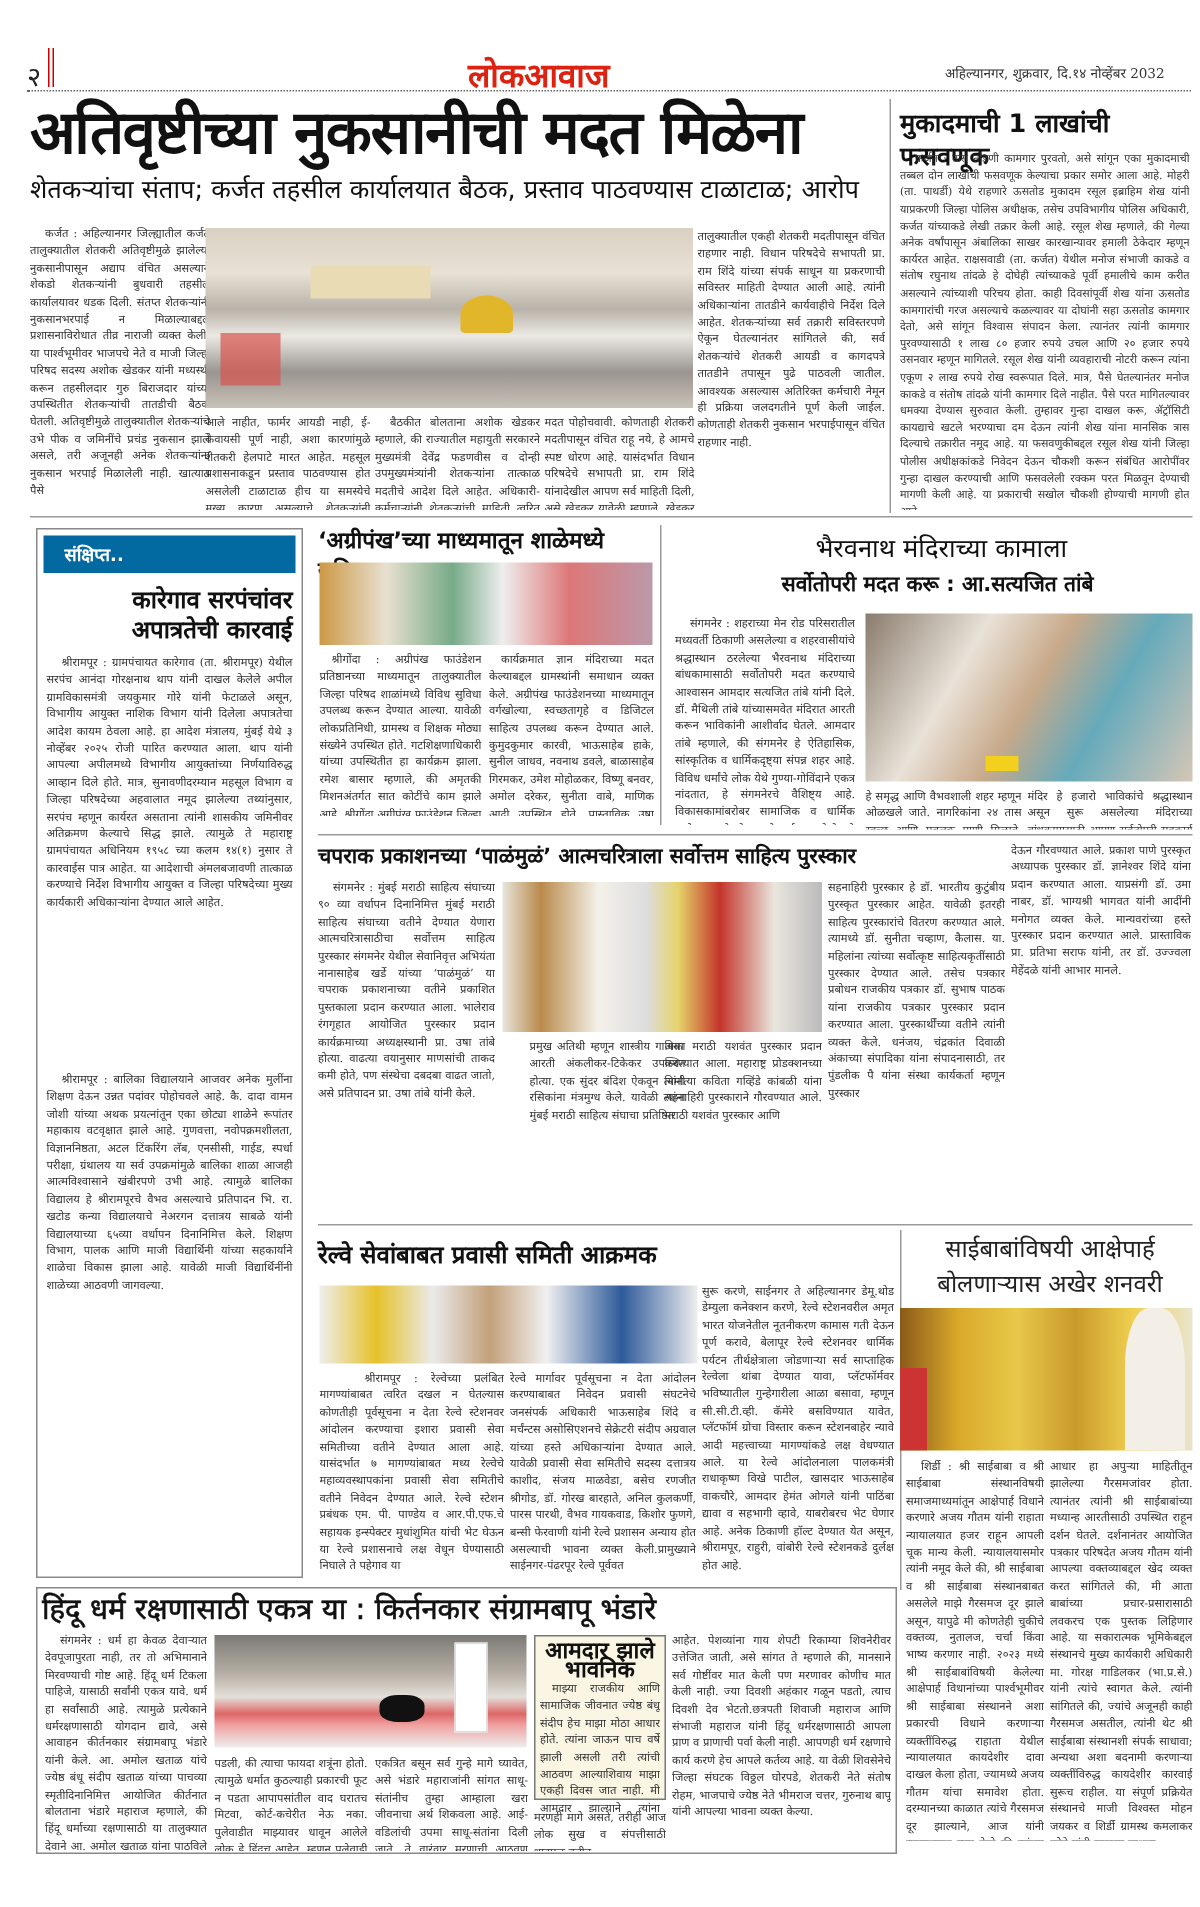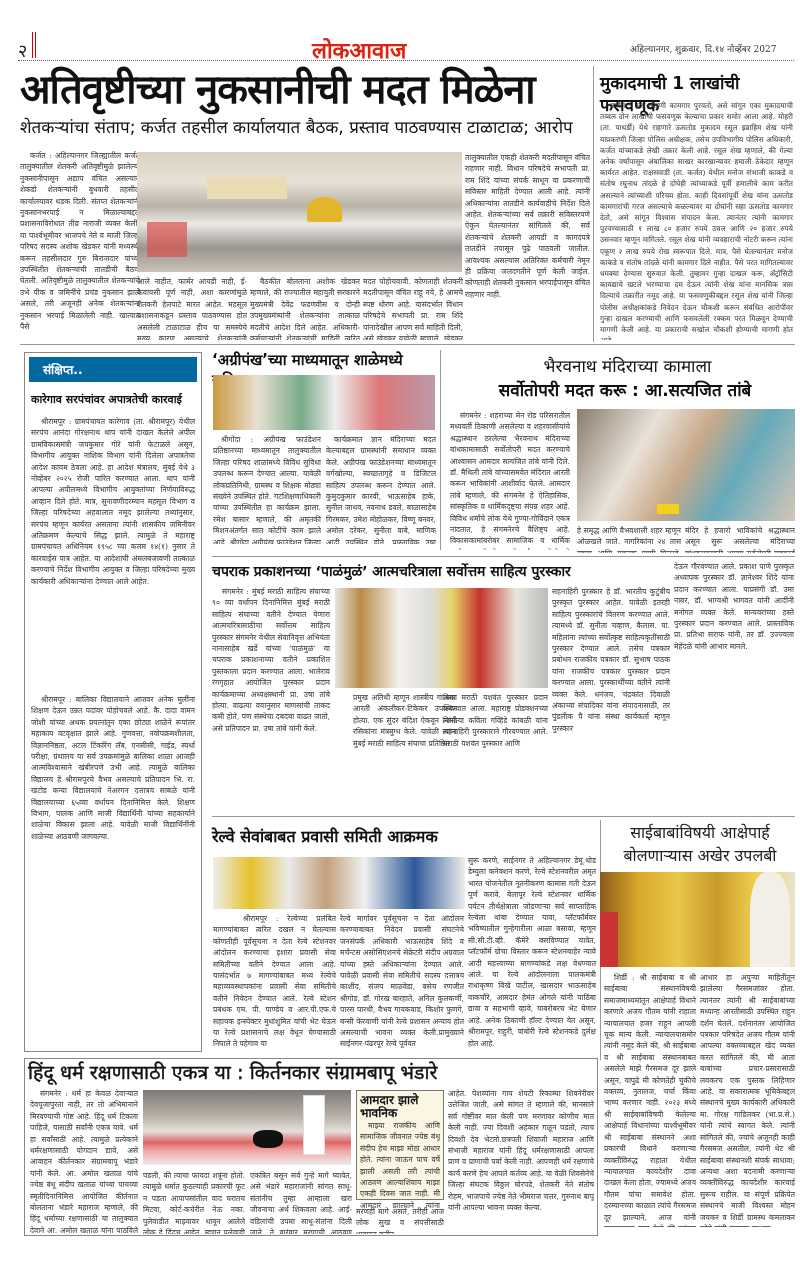--- a/index.html
+++ b/index.html
@@ -22,21 +22,21 @@
 .sankship{background:#0369a1;color:#fff;font-size:12px;font-weight:bold;font-family:"DejaVu Sans",sans-serif;padding:4px 14px}
 .box-yellow{background:#fbf6e4;border:1px solid #777}
 </style>
 </head>
 <body>
 
 <div class="abs masthead">
   <div class="abs pgno">२</div>
   <div class="abs pgbar"></div>
   <div class="abs logo">लोकआवाज</div>
-  <div class="abs dateline">अहिल्यानगर, शुक्रवार, दि.१४ नोव्हेंबर 2027</div>
+  <div class="abs dateline">अहिल्यानगर, शुक्रवार, दि.१४ नोव्हेंबर 2032</div>
 </div>
 <div class="abs dots"></div>
 
 <div class="abs hl-main">अतिवृष्टीच्या नुकसानीची मदत मिळेना</div>
 <div class="abs sub-main">शेतकऱ्यांचा संताप; कर्जत तहसील कार्यालयात बैठक, प्रस्ताव पाठवण्यास टाळाटाळ; आरोप</div>
 <div class="abs col" style="left:20px;top:150px;width:120px;height:190px;text-indent:10px">कर्जत : अहिल्यानगर जिल्ह्यातील कर्जत तालुक्यातील शेतकरी अतिवृष्टीमुळे झालेल्या नुकसानीपासून अद्याप वंचित असल्याने शेकडो शेतकऱ्यांनी बुधवारी तहसील कार्यालयावर धडक दिली. संतप्त शेतकऱ्यांनी नुकसानभरपाई न मिळाल्याबद्दल प्रशासनाविरोधात तीव्र नाराजी व्यक्त केली. या पार्श्वभूमीवर भाजपचे नेते व माजी जिल्हा परिषद सदस्य अशोक खेडकर यांनी मध्यस्थी करून तहसीलदार गुरु बिराजदार यांच्या उपस्थितीत शेतकऱ्यांची तातडीची बैठक घेतली. अतिवृष्टीमुळे तालुक्यातील शेतकऱ्यांचे उभे पीक व जमिनींचे प्रचंड नुकसान झाले असले, तरी अजूनही अनेक शेतकऱ्यांना नुकसान भरपाई मिळालेली नाही. खात्यात पैसे</div>
 <div class="abs photo" style="left:137px;top:152px;width:325px;height:120px;background:linear-gradient(180deg,#d9d0c0 0%,#e8e2d6 25%,#b9b2a8 45%,#ece9e4 60%,#9a9590 80%,#c9c2b8 100%)">
   <div class="abs" style="left:70px;top:25px;width:80px;height:22px;background:#e9dcb5"></div>
   <div class="abs" style="left:170px;top:45px;width:35px;height:25px;background:#e2b62a;border-radius:50% 50% 10% 10%"></div>
   <div class="abs" style="left:10px;top:70px;width:40px;height:35px;background:#d9534f;opacity:.7"></div>
@@ -47,33 +47,33 @@
 <div class="abs col" style="left:465px;top:152px;width:125px;height:188px">तालुक्यातील एकही शेतकरी मदतीपासून वंचित राहणार नाही. विधान परिषदेचे सभापती प्रा. राम शिंदे यांच्या संपर्क साधून या प्रकरणाची सविस्तर माहिती देण्यात आली आहे. त्यांनी अधिकाऱ्यांना तातडीने कार्यवाहीचे निर्देश दिले आहेत. शेतकऱ्यांच्या सर्व तक्रारी सविस्तरपणे ऐकून घेतल्यानंतर सांगितले की, सर्व शेतकऱ्यांचे शेतकरी आयडी व कागदपत्रे तातडीने तपासून पुढे पाठवली जातील. आवश्यक असल्यास अतिरिक्त कर्मचारी नेमून ही प्रक्रिया जलदगतीने पूर्ण केली जाईल. कोणताही शेतकरी नुकसान भरपाईपासून वंचित राहणार नाही.</div>
 <div class="abs vrule" style="left:593px;top:66px;height:276px"></div>
 
 <div class="abs hl" style="left:600px;top:72px;width:195px;font-size:17px;line-height:22px">मुकादमाची 1 लाखांची फसवणूक</div>
 <div class="abs col" style="left:600px;top:100px;width:193px;height:240px;text-indent:10px;font-size:7.3px;line-height:11.2px">कर्जत : ऊस तोडणी कामगार पुरवतो, असे सांगून एका मुकादमाची तब्बल दोन लाखांची फसवणूक केल्याचा प्रकार समोर आला आहे. मोहरी (ता. पाथर्डी) येथे राहणारे ऊसतोड मुकादम रसूल इब्राहिम शेख यांनी याप्रकरणी जिल्हा पोलिस अधीक्षक, तसेच उपविभागीय पोलिस अधिकारी, कर्जत यांच्याकडे लेखी तक्रार केली आहे. रसूल शेख म्हणाले, की गेल्या अनेक वर्षांपासून अंबालिका साखर कारखान्यावर हमाली ठेकेदार म्हणून कार्यरत आहेत. राक्षसवाडी (ता. कर्जत) येथील मनोज संभाजी काकडे व संतोष रघुनाथ तांदळे हे दोघेही त्यांच्याकडे पूर्वी हमालीचे काम करीत असल्याने त्यांच्याशी परिचय होता. काही दिवसांपूर्वी शेख यांना ऊसतोड कामगारांची गरज असल्याचे कळल्यावर या दोघांनी सहा ऊसतोड कामगार देतो, असे सांगून विश्वास संपादन केला. त्यानंतर त्यांनी कामगार पुरवण्यासाठी १ लाख ८० हजार रुपये उचल आणि २० हजार रुपये उसनवार म्हणून मागितले. रसूल शेख यांनी व्यवहाराची नोटरी करून त्यांना एकूण २ लाख रुपये रोख स्वरूपात दिले. मात्र, पैसे घेतल्यानंतर मनोज काकडे व संतोष तांदळे यांनी कामगार दिले नाहीत. पैसे परत मागितल्यावर धमक्या देण्यास सुरुवात केली. तुम्हावर गुन्हा दाखल करू, ॲट्रॉसिटी कायद्याचे खटले भरण्याचा दम देऊन त्यांनी शेख यांना मानसिक त्रास दिल्याचे तक्रारीत नमूद आहे. या फसवणुकीबद्दल रसूल शेख यांनी जिल्हा पोलीस अधीक्षकांकडे निवेदन देऊन चौकशी करून संबंधित आरोपींवर गुन्हा दाखल करण्याची आणि फसवलेली रक्कम परत मिळवून देण्याची मागणी केली आहे. या प्रकाराची सखोल चौकशी होण्याची मागणी होत आहे.</div>
 
 <div class="abs hrule" style="left:20px;top:344px;width:775px"></div>
 
 <div class="abs sidebox" style="left:24px;top:352px;width:178px;height:700px">
   <div class="sankship" style="margin:4px;">संक्षिप्त..</div>
-  <div class="hl" style="text-align:left;font-size:11px;line-height:20px;padding:4px 6px">कारेगाव सरपंचांवर अपात्रतेची कारवाई</div>
+  <div class="hl" style="text-align:right;font-size:16px;line-height:20px;padding:4px 6px">कारेगाव सरपंचांवर अपात्रतेची कारवाई</div>
   <div class="col" style="padding:2px 6px;height:278px;text-indent:10px">श्रीरामपूर : ग्रामपंचायत कारेगाव (ता. श्रीरामपूर) येथील सरपंच आनंदा गोरक्षनाथ थाप यांनी दाखल केलेले अपील ग्रामविकासमंत्री जयकुमार गोरे यांनी फेटाळले असून, विभागीय आयुक्त नाशिक विभाग यांनी दिलेला अपात्रतेचा आदेश कायम ठेवला आहे. हा आदेश मंत्रालय, मुंबई येथे ३ नोव्हेंबर २०२५ रोजी पारित करण्यात आला. थाप यांनी आपल्या अपीलमध्ये विभागीय आयुक्तांच्या निर्णयाविरुद्ध आव्हान दिले होते. मात्र, सुनावणीदरम्यान महसूल विभाग व जिल्हा परिषदेच्या अहवालात नमूद झालेल्या तथ्यांनुसार, सरपंच म्हणून कार्यरत असताना त्यांनी शासकीय जमिनीवर अतिक्रमण केल्याचे सिद्ध झाले. त्यामुळे ते महाराष्ट्र ग्रामपंचायत अधिनियम १९५८ च्या कलम १४(१) नुसार ते कारवाईस पात्र आहेत. या आदेशाची अंमलबजावणी तात्काळ करण्याचे निर्देश विभागीय आयुक्त व जिल्हा परिषदेच्या मुख्य कार्यकारी अधिकाऱ्यांना देण्यात आले आहेत.</div>
   <div class="col" style="padding:2px 6px;height:280px;text-indent:10px">श्रीरामपूर : बालिका विद्यालयाने आजवर अनेक मुलींना शिक्षण देऊन उन्नत पदांवर पोहोचवले आहे. कै. दादा वामन जोशी यांच्या अथक प्रयत्नांतून एका छोट्या शाळेने रूपांतर महाकाय वटवृक्षात झाले आहे. गुणवत्ता, नवोपक्रमशीलता, विज्ञाननिष्ठता, अटल टिंकरिंग लॅब, एनसीसी, गाईड, स्पर्धा परीक्षा, ग्रंथालय या सर्व उपक्रमांमुळे बालिका शाळा आजही आत्मविश्वासाने खंबीरपणे उभी आहे. त्यामुळे बालिका विद्यालय हे श्रीरामपूरचे वैभव असल्याचे प्रतिपादन भि. रा. खटोड कन्या विद्यालयाचे नेअरगन दत्तात्रय साबळे यांनी विद्यालयाच्या ६५व्या वर्धापन दिनानिमित्त केले. शिक्षण विभाग, पालक आणि माजी विद्यार्थिनी यांच्या सहकार्याने शाळेचा विकास झाला आहे. यावेळी माजी विद्यार्थिनींनी शाळेच्या आठवणी जागवल्या.</div>
 </div>
 
 <div class="abs hl" style="left:212px;top:350px;width:230px;font-size:15px;line-height:20px">‘अग्रीपंख’च्या माध्यमातून शाळेमध्ये सुविधा</div>
 <div class="abs photo" style="left:213px;top:375px;width:222px;height:55px;background:linear-gradient(90deg,#c94 0%,#e8e0d0 20%,#7a8 40%,#eee 55%,#d77 75%,#b9a 100%)"></div>
 <div class="abs col" style="left:213px;top:434px;width:108px;height:110px;text-indent:8px">श्रीगोंदा : अग्रीपंख फाउंडेशन प्रतिष्ठानच्या माध्यमातून तालुक्यातील जिल्हा परिषद शाळांमध्ये विविध सुविधा उपलब्ध करून देण्यात आल्या. यावेळी लोकप्रतिनिधी, ग्रामस्थ व शिक्षक मोठ्या संख्येने उपस्थित होते. गटशिक्षणाधिकारी यांच्या उपस्थितीत हा कार्यक्रम झाला. रमेश बासार म्हणाले, की अमृतकी मिशनअंतर्गत सात कोटींचे काम झाले आहे. श्रीगोंदा अग्रीपंख फाउंडेशन जिल्हा परिषद शाळांसाठी चांगले काम हाती घेतले आहे. संजयकुमार माने म्हणाले, की मंदिरांना मदत</div>
 <div class="abs col" style="left:326px;top:434px;width:110px;height:110px;text-indent:8px">कार्यक्रमात ज्ञान मंदिराच्या मदत केल्याबद्दल ग्रामस्थांनी समाधान व्यक्त केले. अग्रीपंख फाउंडेशनच्या माध्यमातून वर्गखोल्या, स्वच्छतागृहे व डिजिटल साहित्य उपलब्ध करून देण्यात आले. कुमुदकुमार कारवी, भाऊसाहेब हाके, सुनील जाधव, नवनाथ डवले, बाळासाहेब गिरमकर, उमेश मोहोळकर, विष्णू बनवर, अमोल दरेकर, सुनीता वाबे, माणिक आदी उपस्थित होते. प्रास्ताविक उषा भोसले यांनी, सूत्रसंचालन रवी पंडीत यांनी, तर गोपीचंद दरेकर यांनी आभार मानले.</div>
 <div class="abs vrule" style="left:440px;top:350px;height:200px"></div>
 
 <div class="abs hl" style="left:460px;top:355px;width:335px;font-size:17px;line-height:22px;text-align:center;font-weight:normal">भैरवनाथ मंदिराच्या कामाला</div>
-<div class="abs hl" style="left:455px;top:378px;width:340px;font-size:17px;line-height:24px;text-align:center">सर्वोतोपरी मदत करू : आ.सत्यजित तांबे</div>
+<div class="abs hl" style="left:455px;top:378px;width:340px;font-size:14px;line-height:24px;text-align:center">सर्वोतोपरी मदत करू : आ.सत्यजित तांबे</div>
 <div class="abs col" style="left:450px;top:410px;width:120px;height:140px;text-indent:10px">संगमनेर : शहराच्या मेन रोड परिसरातील मध्यवर्ती ठिकाणी असलेल्या व शहरवासीयांचे श्रद्धास्थान ठरलेल्या भैरवनाथ मंदिराच्या बांधकामासाठी सर्वोतोपरी मदत करण्याचे आश्वासन आमदार सत्यजित तांबे यांनी दिले. डॉ. मैथिली तांबे यांच्यासमवेत मंदिरात आरती करून भाविकांनी आशीर्वाद घेतले. आमदार तांबे म्हणाले, की संगमनेर हे ऐतिहासिक, सांस्कृतिक व धार्मिकदृष्ट्या संपन्न शहर आहे. विविध धर्मांचे लोक येथे गुण्या-गोविंदाने एकत्र नांदतात, हे संगमनेरचे वैशिष्ट्य आहे. विकासकामांबरोबर सामाजिक व धार्मिक एकोपा जपणे, हे आपले कर्तव्य आहे.ते पुढे म्हणाले, की शहरात शैक्षणिक संस्था, मेडिकल हब, भरलेली बाजारपेठ व सुव्यवस्थित शहरीकरण, यामुळे संगमनेर</div>
 <div class="abs photo" style="left:577px;top:409px;width:218px;height:112px;background:linear-gradient(120deg,#8a7c6e 0%,#e9e2d8 30%,#c8a98a 50%,#6ab 70%,#d5c6b6 100%)">
   <div class="abs" style="left:80px;top:95px;width:22px;height:10px;background:#f2d01e"></div>
 </div>
 <div class="abs col" style="left:577px;top:525px;width:104px;height:28px">हे समृद्ध आणि वैभवशाली शहर म्हणून ओळखले जाते. नागरिकांना २४ तास स्वच्छ आणि मुबलक पाणी मिळावे, यासाठी प्रयत्न सुरू आहेत. माजी मंत्री बाळासाहेब थोरात यांच्या मार्गदर्शनाखाली शहरात नवनवीन विकास योजना सातत्याने राबवल्या जातील.आमदार तांबे यांनी सांगितले की, भैरवनाथ</div>
 <div class="abs col" style="left:685px;top:525px;width:110px;height:28px">मंदिर हे हजारो भाविकांचे श्रद्धास्थान असून सुरू असलेल्या मंदिराच्या बांधकामासाठी आपण सर्वतोपरी सहकार्य करू. तसेच नागरिकांनीही या धार्मिक कार्यात आपले योगदान द्यावे असे आवाहन त्यांनी यावेळी केले. कार्यक्रमाप्रसंगी मेनरोड परिसरातील नागरिक, महिला व युवक मोठ्या संख्येने उपस्थित होते.</div>
 
 <div class="abs hrule" style="left:212px;top:556px;width:583px"></div>
 
 <div class="abs hl" style="left:212px;top:560px;width:585px;font-size:14px;line-height:22px">चपराक प्रकाशनच्या ‘पाळंमुळं’ आत्मचरित्राला सर्वोत्तम साहित्य पुरस्कार</div>
@@ -87,35 +87,35 @@
 <div class="abs hrule" style="left:212px;top:816px;width:583px"></div>
 
 <div class="abs hl" style="left:212px;top:822px;width:385px;font-size:16px;line-height:30px">रेल्वे सेवांबाबत प्रवासी समिती आक्रमक</div>
 <div class="abs photo" style="left:213px;top:857px;width:252px;height:52px;background:linear-gradient(90deg,#eee 0%,#e6c12a 15%,#eaeaea 30%,#c3a07a 45%,#f0f0f0 60%,#2e5a9a 80%,#eee 100%)"></div>
 <div class="abs col" style="left:213px;top:913px;width:123px;height:145px;text-indent:30px">श्रीरामपूर : रेल्वेच्या प्रलंबित मागण्यांबाबत त्वरित दखल न घेतल्यास कोणतीही पूर्वसूचना न देता रेल्वे स्टेशनवर आंदोलन करण्याचा इशारा प्रवासी सेवा समितीच्या वतीने देण्यात आला आहे. यासंदर्भात ७ मागण्यांबाबत मध्य रेल्वेचे महाव्यवस्थापकांना प्रवासी सेवा समितीचे वतीने निवेदन देण्यात आले. रेल्वे स्टेशन प्रबंधक एम. पी. पाण्डेय व आर.पी.एफ.चे सहायक इन्स्पेक्टर मुधांशुमित यांची भेट घेऊन या रेल्वे प्रशासनाचे लक्ष वेधून घेण्यासाठी निघाले ते पहेगाव या</div>
 <div class="abs col" style="left:340px;top:913px;width:124px;height:145px">रेल्वे मार्गावर पूर्वसूचना न देता आंदोलन करण्याबाबत निवेदन प्रवासी संघटनेचे जनसंपर्क अधिकारी भाऊसाहेब शिंदे व मर्चंन्टस असोसिएशनचे सेक्रेटरी संदीप अग्रवाल यांच्या हस्ते अधिकाऱ्यांना देण्यात आले. यावेळी प्रवासी सेवा समितीचे सदस्य दत्तात्रय काशीद, संजय माळवेडा, बसेच रणजीत श्रीगोड, डॉ. गोरख बारहाते, अनिल कुलकर्णी, पारस पारथी, वैभव गायकवाड, किशोर फुणगे, बन्सी फेरवाणी यांनी रेल्वे प्रशासन अन्याय होत असल्याची भावना व्यक्त केली.प्रामुख्याने साईनगर-पंढरपूर रेल्वे पूर्ववत</div>
 <div class="abs col" style="left:468px;top:855px;width:128px;height:203px">सुरू करणे, साईनगर ते अहिल्यानगर डेमू.थोड डेम्युला कनेक्शन करणे, रेल्वे स्टेशनवरील अमृत भारत योजनेतील नूतनीकरण कामास गती देऊन पूर्ण करावे, बेलापूर रेल्वे स्टेशनवर धार्मिक पर्यटन तीर्थक्षेत्राला जोडणाऱ्या सर्व साप्ताहिक रेल्वेला थांबा देण्यात यावा, प्लॅटफॉर्मवर भविष्यातील गुन्हेगारीला आळा बसावा, म्हणून सी.सी.टी.व्ही. कॅमेरे बसविण्यात यावेत, प्लॅटफॉर्म ग्रोचा विस्तार करून स्टेशनबाहेर न्यावे आदी महत्त्वाच्या मागण्यांकडे लक्ष वेधण्यात आले. या रेल्वे आंदोलनाला पालकमंत्री राधाकृष्ण विखे पाटील, खासदार भाऊसाहेब वाकचौरे, आमदार हेमंत ओगले यांनी पाठिंबा द्यावा व सहभागी व्हावे, याबरोबरच भेट घेणार आहे. अनेक ठिकाणी हॉल्ट देण्यात येत असून, श्रीरामपूर, राहुरी, वांबोरी रेल्वे स्टेशनकडे दुर्लक्ष होत आहे.</div>
 <div class="abs vrule" style="left:600px;top:820px;height:240px"></div>
 
 <div class="abs" style="left:605px;top:822px;width:190px;font-size:16px;line-height:22px;text-align:center;font-family:'DejaVu Sans',sans-serif">साईबाबांविषयी आक्षेपार्ह</div>
-<div class="abs" style="left:605px;top:845px;width:190px;font-size:16px;line-height:22px;text-align:center;font-family:'DejaVu Sans',sans-serif">बोलणाऱ्यास अखेर उपलबी</div>
+<div class="abs" style="left:605px;top:845px;width:190px;font-size:16px;line-height:22px;text-align:center;font-family:'DejaVu Sans',sans-serif">बोलणाऱ्यास अखेर शनवरी</div>
 <div class="abs photo" style="left:600px;top:872px;width:195px;height:95px;background:linear-gradient(90deg,#8a5a1a 0%,#d9a92a 20%,#e8c84a 40%,#c99a2a 60%,#f0d050 80%,#e9e4d0 100%)">
   <div class="abs" style="left:150px;top:0;width:40px;height:95px;background:#f3eee6;border-radius:40% 40% 0 0"></div>
   <div class="abs" style="left:0;top:40px;width:18px;height:55px;background:#c33"></div>
 </div>
 <div class="abs col" style="left:604px;top:972px;width:92px;height:255px;text-indent:10px">शिर्डी : श्री साईबाबा व श्री साईबाबा संस्थानविषयी समाजमाध्यमांतून आक्षेपार्ह विधाने करणारे अजय गौतम यांनी राहाता न्यायालयात हजर राहून आपली चूक मान्य केली. न्यायालयासमोर त्यांनी नमूद केले की, श्री साईबाबा व श्री साईबाबा संस्थानबाबत असलेले माझे गैरसमज दूर झाले असून, यापुढे मी कोणतेही चुकीचे वक्तव्य, नुतालज, चर्चा किंवा भाष्य करणार नाही. २०२३ मध्ये श्री साईबाबांविषयी केलेल्या आक्षेपार्ह विधानांच्या पार्श्वभूमीवर श्री साईबाबा संस्थानने अशा प्रकारची विधाने करणाऱ्या व्यक्तींविरुद्ध राहाता येथील न्यायालयात कायदेशीर दावा दाखल केला होता, ज्यामध्ये अजय गौतम यांचा समावेश होता. दरम्यानच्या काळात त्यांचे गैरसमज दूर झाल्याने, आज यांनी न्यायालयात स्पष्ट केले की त्यांच्या पूर्वीच्या विधानांचा</div>
 <div class="abs col" style="left:700px;top:972px;width:95px;height:255px">आधार हा अपुऱ्या माहितीतून झालेल्या गैरसमजांवर होता. त्यानंतर त्यांनी श्री साईबाबांच्या मध्यान्ह आरतीसाठी उपस्थित राहून दर्शन घेतले. दर्शनानंतर आयोजित पत्रकार परिषदेत अजय गौतम यांनी आपल्या वक्तव्याबद्दल खेद व्यक्त करत सांगितले की, मी आता बाबांच्या प्रचार-प्रसारासाठी लवकरच एक पुस्तक लिहिणार आहे. या सकारात्मक भूमिकेबद्दल संस्थानचे मुख्य कार्यकारी अधिकारी मा. गोरक्ष गाडिलकर (भा.प्र.से.) यांनी त्यांचे स्वागत केले. त्यांनी सांगितले की, ज्यांचे अजूनही काही गैरसमज असतील, त्यांनी थेट श्री साईबाबा संस्थानशी संपर्क साधावा; अन्यथा अशा बदनामी करणाऱ्या व्यक्तींविरुद्ध कायदेशीर कारवाई सुरूच राहील. या संपूर्ण प्रक्रियेत संस्थानचे माजी विश्वस्त मोहन जयकर व शिर्डी ग्रामस्थ कमलाकर कोते यांनी समन्वय साधला.</div>
 
 <div class="abs" style="left:24px;top:1058px;width:574px;height:178px;border:1px solid #888"></div>
 <div class="abs hl" style="left:28px;top:1060px;width:570px;font-size:19.5px;line-height:26px;font-weight:normal;-webkit-text-stroke:.4px #111">हिंदू धर्म रक्षणासाठी एकत्र या : किर्तनकार संग्रामबापू भंडारे</div>
 <div class="abs col" style="left:30px;top:1088px;width:108px;height:146px;text-indent:10px">संगमनेर : धर्म हा केवळ देवाऱ्यात देवपूजापुरता नाही, तर तो अभिमानाने मिरवण्याची गोष्ट आहे. हिंदू धर्म टिकला पाहिजे, यासाठी सर्वांनी एकत्र यावे. धर्म हा सर्वांसाठी आहे. त्यामुळे प्रत्येकाने धर्मरक्षणासाठी योगदान द्यावे, असे आवाहन कीर्तनकार संग्रामबापू भंडारे यांनी केले. आ. अमोल खताळ यांचे ज्येष्ठ बंधू संदीप खताळ यांच्या पाचव्या स्मृतीदिनानिमित्त आयोजित कीर्तनात बोलताना भंडारे महाराज म्हणाले, की हिंदू धर्माच्या रक्षणासाठी या तालुक्यात देवाने आ. अमोल खताळ यांना पाठविले आहे. हिंदू समाजात फूट</div>
 <div class="abs photo" style="left:143px;top:1090px;width:208px;height:75px;background:linear-gradient(180deg,#7c7a76 0%,#b8b0a6 35%,#e4e0da 55%,#d66 70%,#f0a0a0 80%,#eee 100%)">
   <div class="abs" style="left:160px;top:5px;width:22px;height:60px;background:#fff;border:1px solid #ddd"></div>
   <div class="abs" style="left:110px;top:40px;width:30px;height:18px;background:#111;border-radius:40%"></div>
 </div>
 <div class="abs col" style="left:143px;top:1170px;width:102px;height:64px">पडली, की त्याचा फायदा शत्रूंना होतो. त्यामुळे धर्मात कुठल्याही प्रकारची फूट न पडता आपापसांतील वाद घरातच मिटवा, कोर्ट-कचेरीत नेऊ नका. पुलेवाडीत माझ्यावर धावून आलेले लोक हे हिंदूच आहेत, म्हणून पुलेवाडी ग्रामस्थांनी व आ. अमोल खताळ यांनी</div>
 <div class="abs col" style="left:250px;top:1170px;width:102px;height:64px">एकत्रित बसून सर्व गुन्हे मागे घ्यावेत, असे भंडारे महाराजांनी सांगत साधू-संतांनीच तुम्हा आम्हाला खरा जीवनाचा अर्थ शिकवला आहे. आई-वडिलांची उपमा साधू-संतांना दिली जाते. ते वारंवार मरणाची आठवण करून देतात, कारण जन्म घेतल्यावर</div>
 <div class="abs box-yellow" style="left:356px;top:1090px;width:88px;height:110px;padding:3px">
-  <div class="hl" style="font-size:12px;line-height:13px;text-align:left">आमदार झाले भावनिक</div>
+  <div class="hl" style="font-size:15px;line-height:13px;text-align:center">आमदार झाले भावनिक</div>
   <div class="col" style="height:88px;text-indent:8px">माझ्या राजकीय आणि सामाजिक जीवनात ज्येष्ठ बंधू संदीप हेच माझा मोठा आधार होते. त्यांना जाऊन पाच वर्षे झाली असली तरी त्यांची आठवण आल्याशिवाय माझा एकही दिवस जात नाही. मी आमदार झाल्याने त्यांना स्वर्गात नक्कीच आनंद झाला असेल, अशा आठवणी सांगत असताना आ. खताळ हे भावनिक झाले होते.</div>
 </div>
 <div class="abs col" style="left:356px;top:1206px;width:88px;height:28px">मरणही मागे असते, तरीही आज लोक सुख व संपत्तीसाठी धावपळ करीत</div>
 <div class="abs col" style="left:448px;top:1088px;width:146px;height:146px">आहेत. पेशव्यांना गाय शेपटी रिकाम्या शिवनेरीवर उत्तेजित जाती, असे सांगत ते म्हणाले की, मानसाने सर्व गोष्टींवर मात केली पण मरणावर कोणीच मात केली नाही. ज्या दिवशी अहंकार गळून पडतो, त्याच दिवशी देव भेटतो.छत्रपती शिवाजी महाराज आणि संभाजी महाराज यांनी हिंदू धर्मरक्षणासाठी आपला प्राण व प्राणाची पर्वा केली नाही. आपणही धर्म रक्षणाचे कार्य करणे हेच आपले कर्तव्य आहे. या वेळी शिवसेनेचे जिल्हा संघटक विठ्ठल घोरपडे, शेतकरी नेते संतोष रोहम, भाजपाचे ज्येष्ठ नेते भीमराज चत्तर, गुरुनाथ बापू यांनी आपल्या भावना व्यक्त केल्या.</div>
 
 </body></html>

